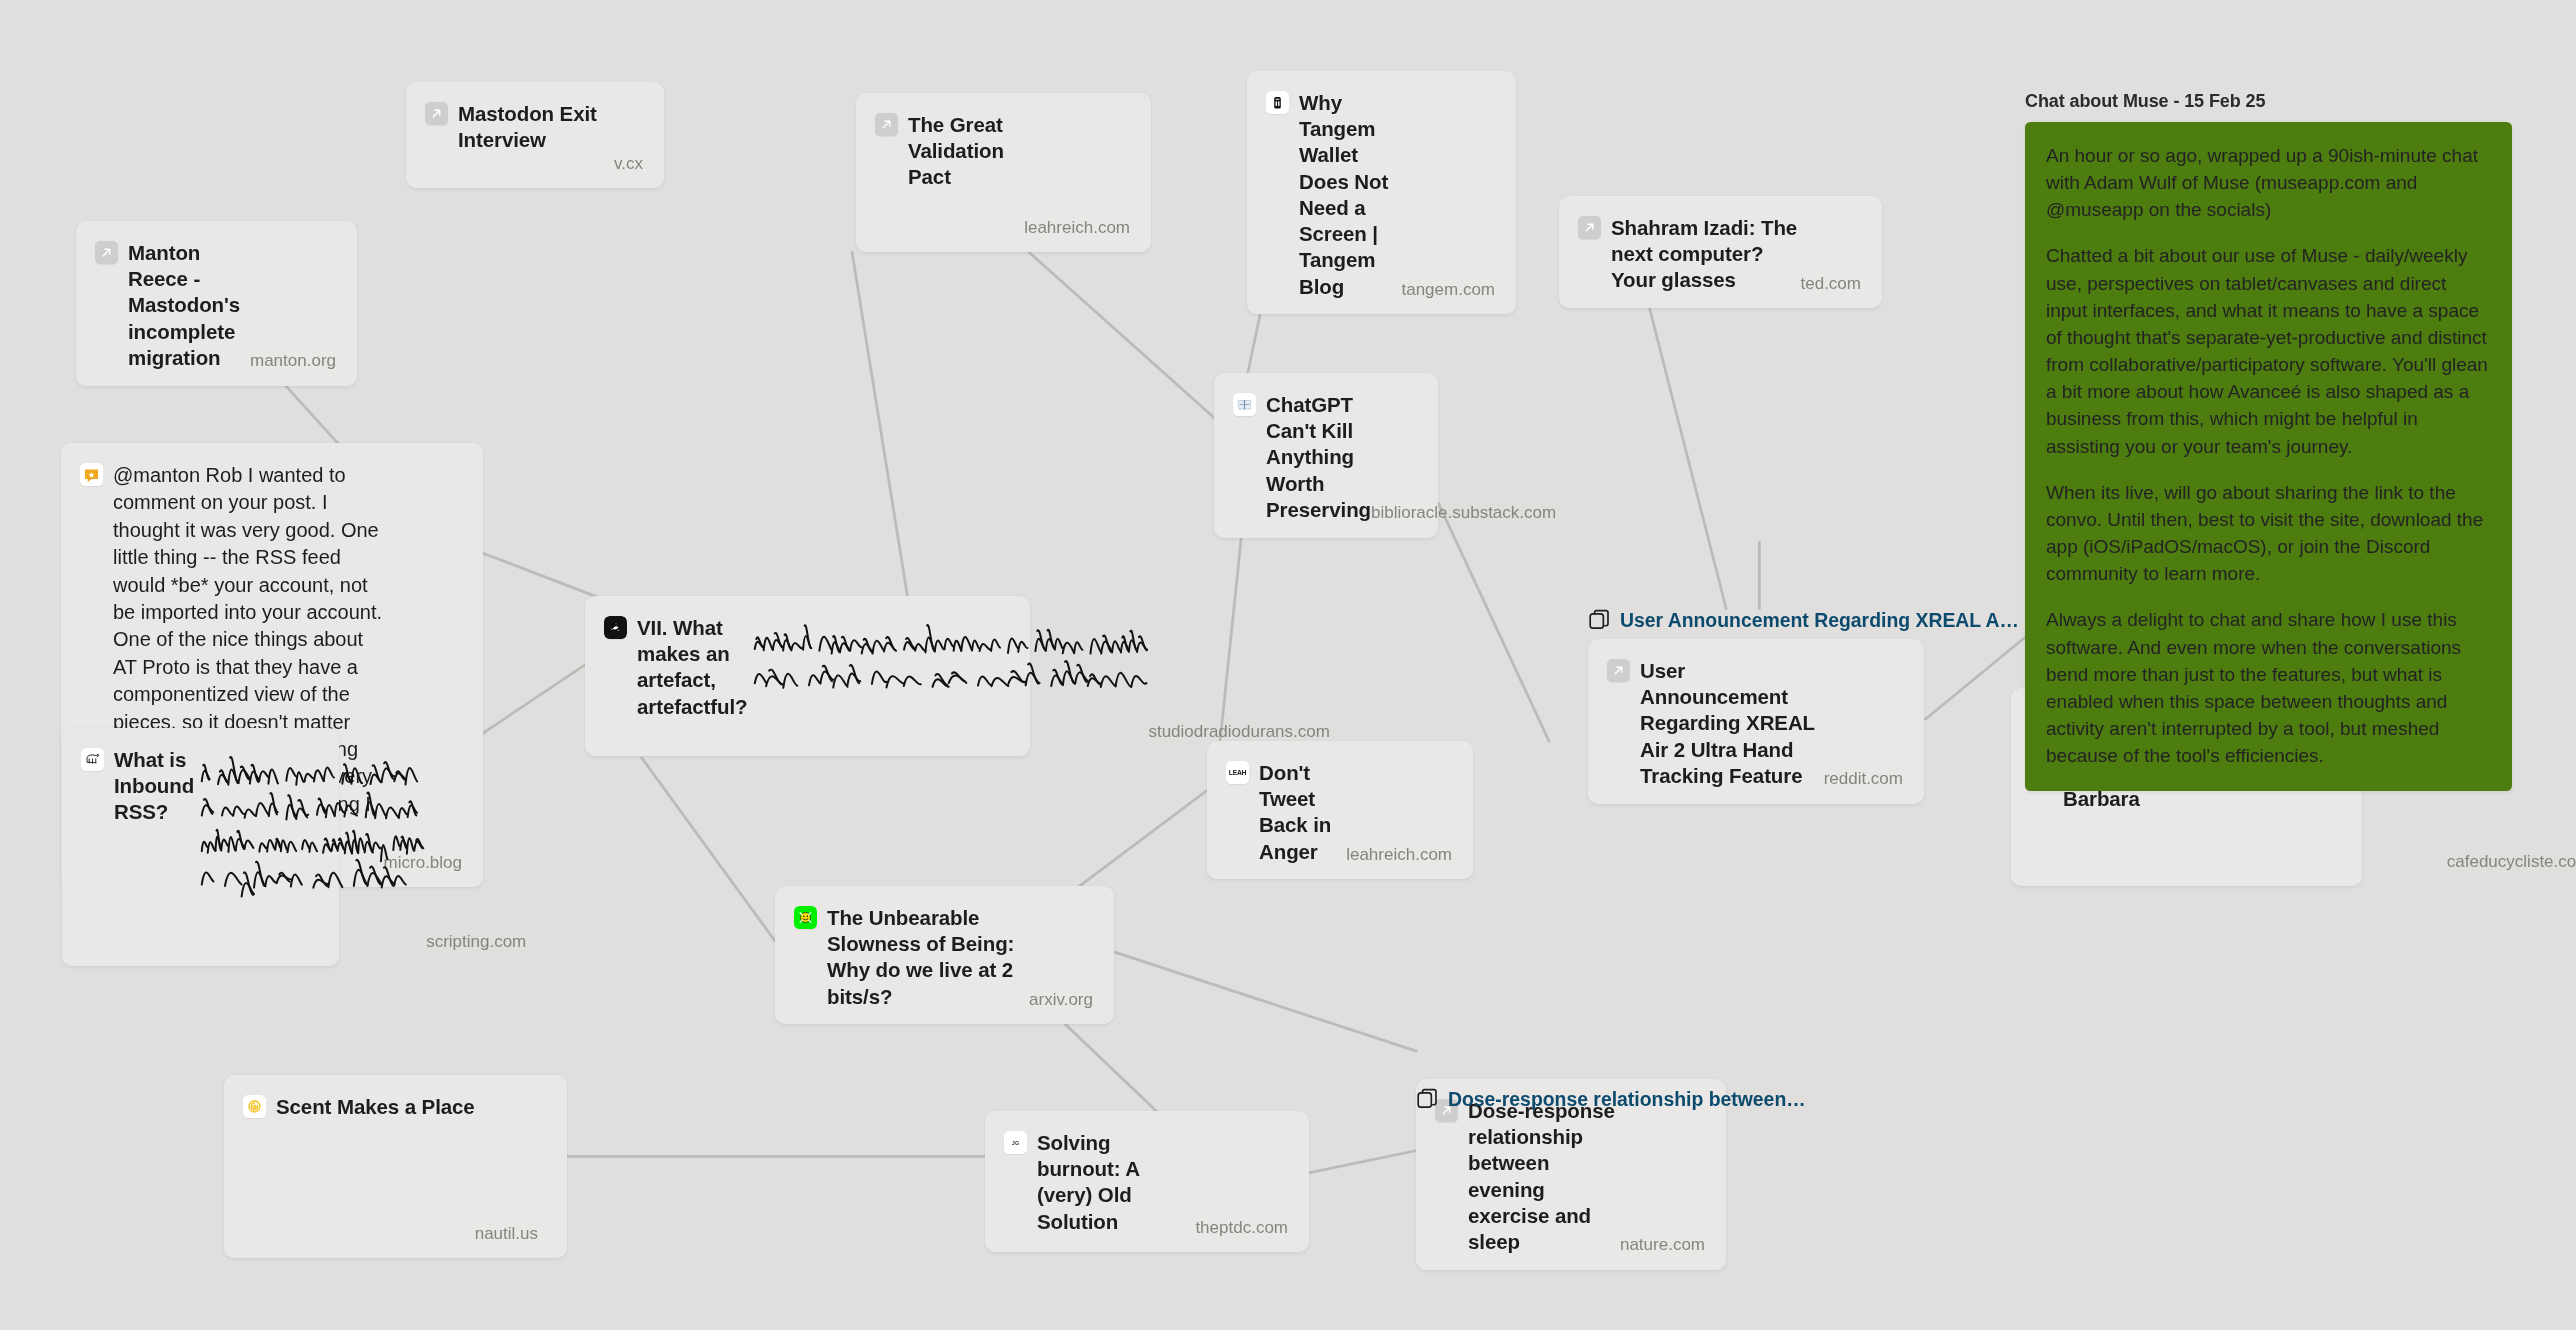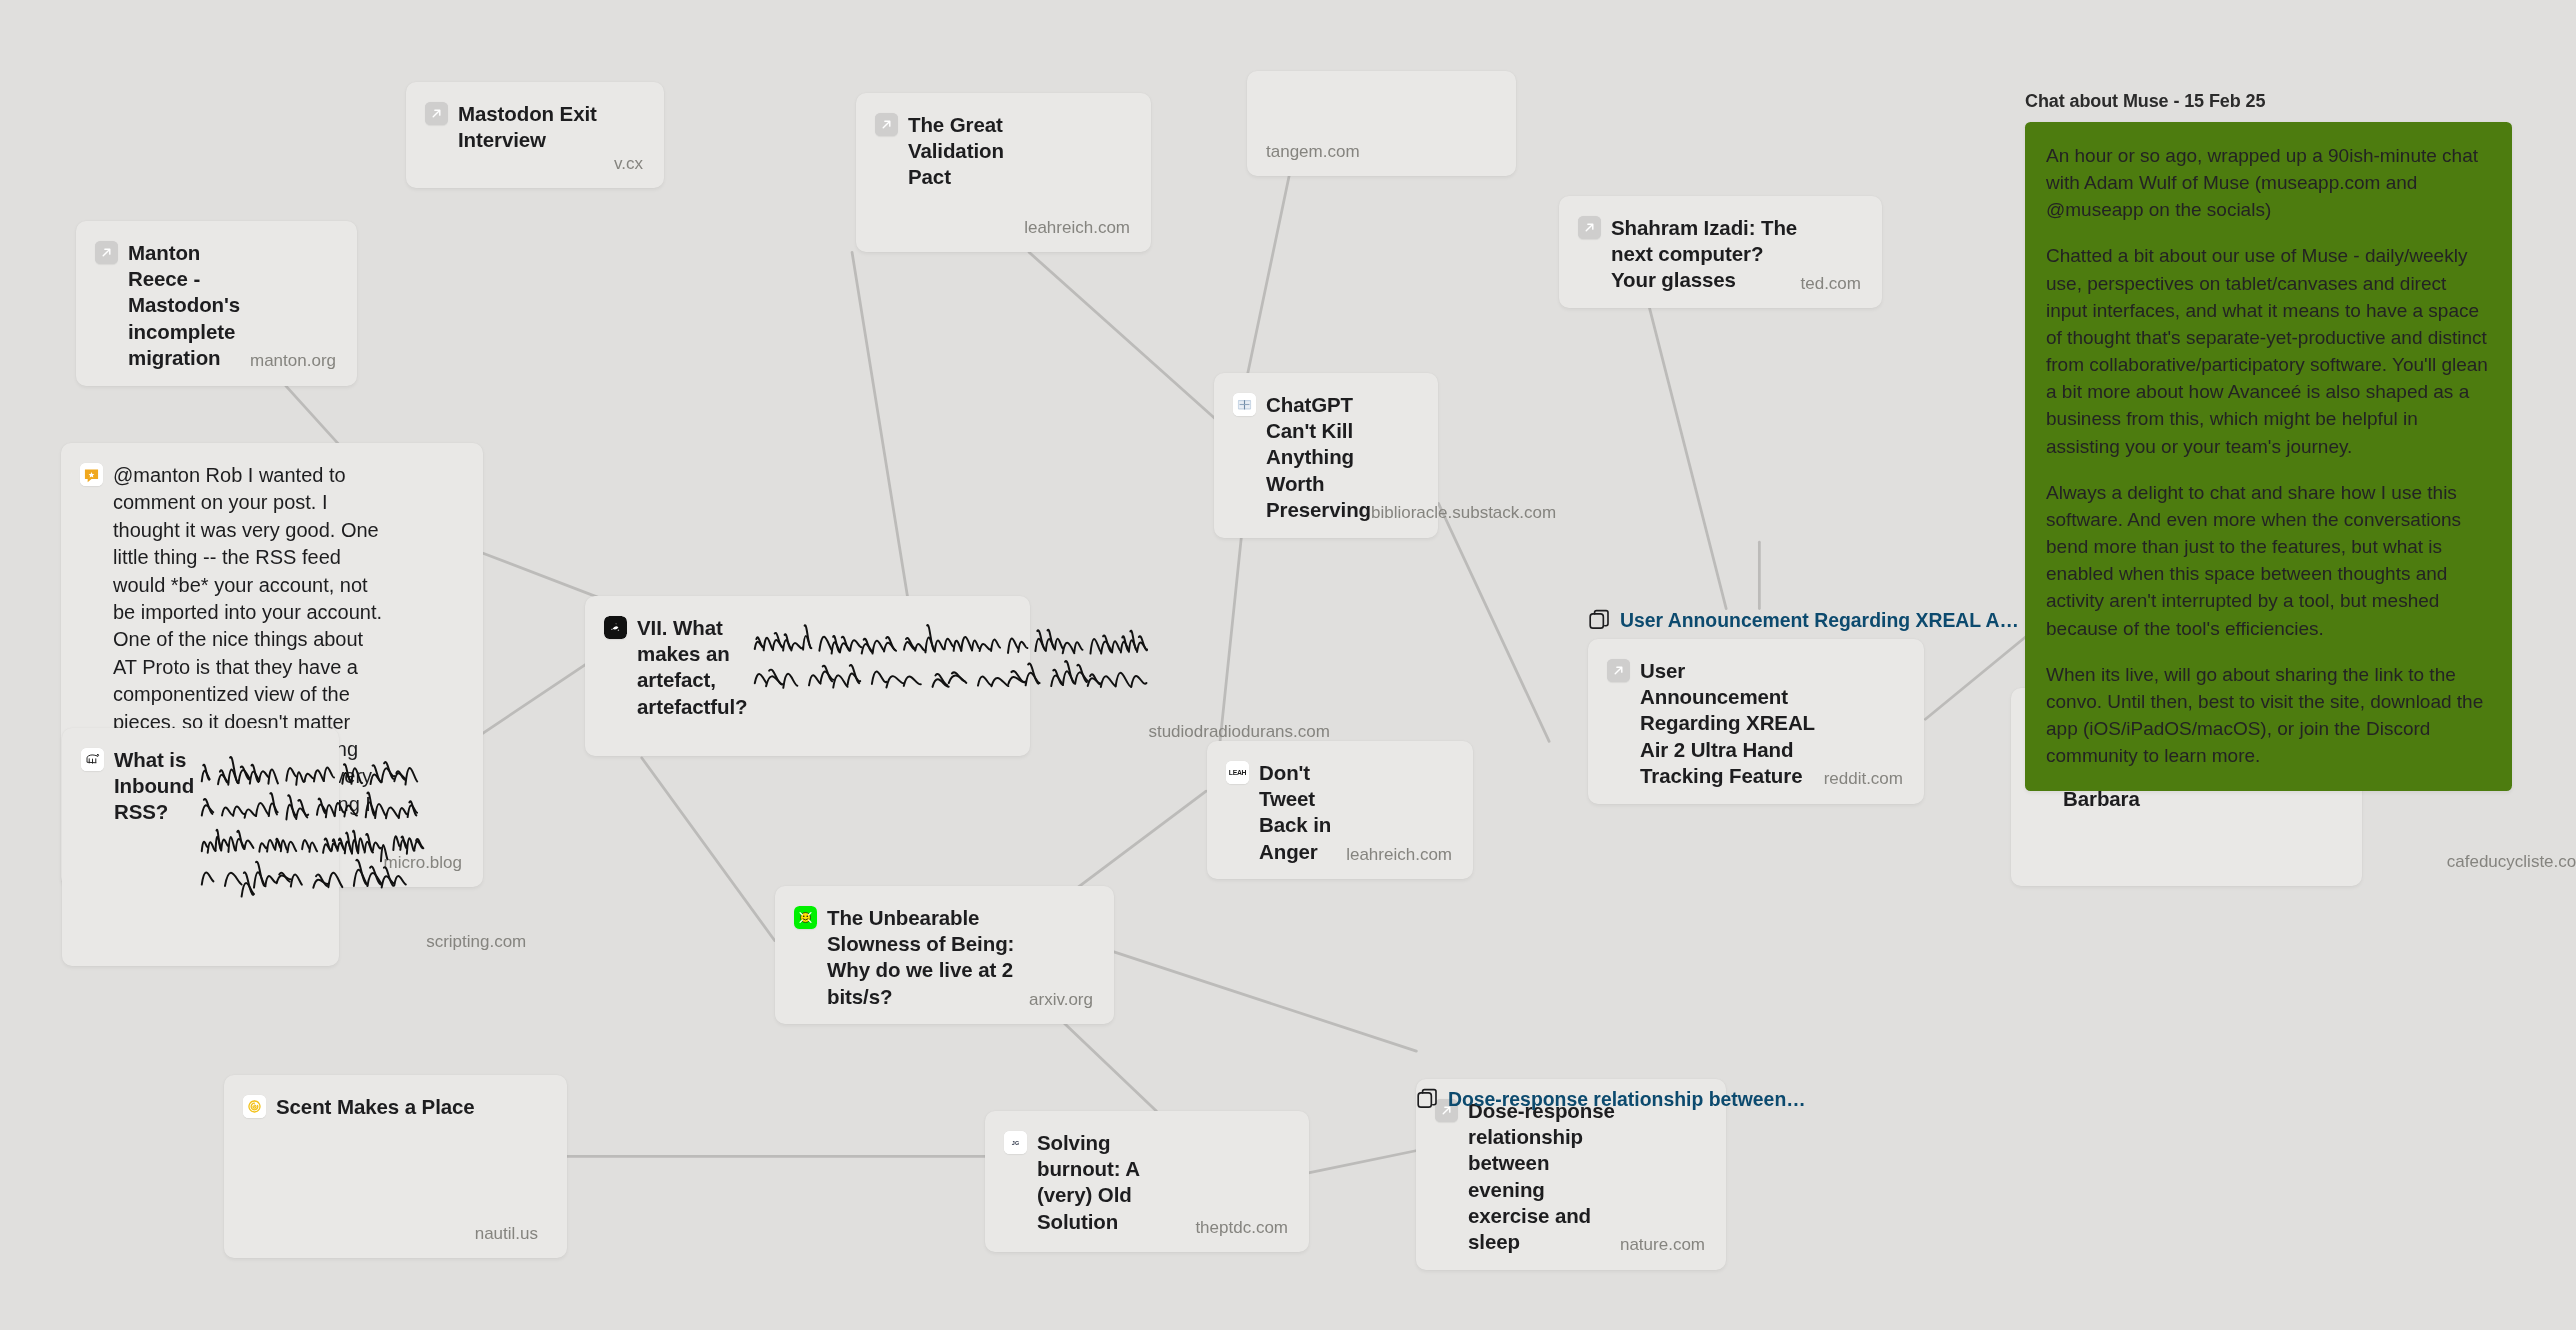--- a/index.html
+++ b/index.html
@@ -120,20 +120,32 @@
             <svg width="23" height="23" viewBox="0 0 42 42">
               <rect width="42" height="42" rx="10" fill="#cfcecd"></rect>
               <path d="M15 27 L27 15 M18 15 L27 15 L27 24" stroke="#fff" stroke-width="2.6" fill="none" stroke-linecap="round" stroke-linejoin="round"></path>
             </svg>
           </span>
           <div class="card-title">The Great Validation Pact</div>
         </div>
         <div class="card-domain">leahreich.com</div>
       </div>
       <div class="card" style="left: 1247px; top: 71px; width: 269px; min-height: 105px;">
+        <div class="card-head">
+          <span class="favicon">
+            <svg width="23" height="23" viewBox="0 0 42 42">
+              <rect width="42" height="42" rx="10" fill="#fff"></rect>
+              <rect x="15" y="11" width="12" height="21" rx="3" fill="#111"></rect>
+              <rect x="17.5" y="14" width="7" height="2.2" rx="1.1" fill="#fff"></rect>
+              <rect x="17.5" y="18.5" width="2.6" height="9" rx="1.2" fill="#fff"></rect>
+              <rect x="22" y="18.5" width="2.6" height="9" rx="1.2" fill="#fff"></rect>
+            </svg>
+          </span>
+          <div class="card-title">Why Tangem Wallet Does Not Need a Screen | Tangem Blog</div>
+        </div>
         <div class="card-domain">tangem.com</div>
       </div>
       <div class="card" style="left: 1559px; top: 196px; width: 323px; min-height: 108px; justify-content: flex-end;">
         <div class="card-head">
           <span class="favicon gray">
             <svg width="23" height="23" viewBox="0 0 42 42">
               <rect width="42" height="42" rx="10" fill="#cfcecd"></rect>
               <path d="M15 27 L27 15 M18 15 L27 15 L27 24" stroke="#fff" stroke-width="2.6" fill="none" stroke-linecap="round" stroke-linejoin="round"></path>
             </svg>
           </span>
@@ -568,19 +580,19 @@
           </svg></span>
         <span>Dose-response relationship between…</span>
       </div>
     </div>
 
   <div class="note-group" id="note-group" style="left: 2025px; top: 91px;">
     <div class="note-title">Chat about Muse - 15 Feb 25</div>
     <div class="note-card" id="note-card">
         <div class="note-p">An hour or so ago, wrapped up a 90ish-minute chat with Adam Wulf of Muse (museapp.com and @museapp on the socials)</div>
         <div class="note-p">Chatted a bit about our use of Muse - daily/weekly use, perspectives on tablet/canvases and direct input interfaces, and what it means to have a space of thought that's separate-yet-productive and distinct from collaborative/participatory software. You'll glean a bit more about how Avanceé is also shaped as a business from this, which might be helpful in assisting you or your team's journey.</div>
+        <div class="note-p">When its live, will go about sharing the link to the convo. Until then, best to visit the site, download the app (iOS/iPadOS/macOS), or join the Discord community to learn more.</div>
         <div class="note-p">Always a delight to chat and share how I use this software. And even more when the conversations bend more than just to the features, but what is enabled when this space between thoughts and activity aren't interrupted by a tool, but meshed because of the tool's efficiencies.</div>
-        <div class="note-p">When its live, will go about sharing the link to the convo. Until then, best to visit the site, download the app (iOS/iPadOS/macOS), or join the Discord community to learn more.</div>
       </div>
   </div>
 
 </div>
 
 
 </body></html>

